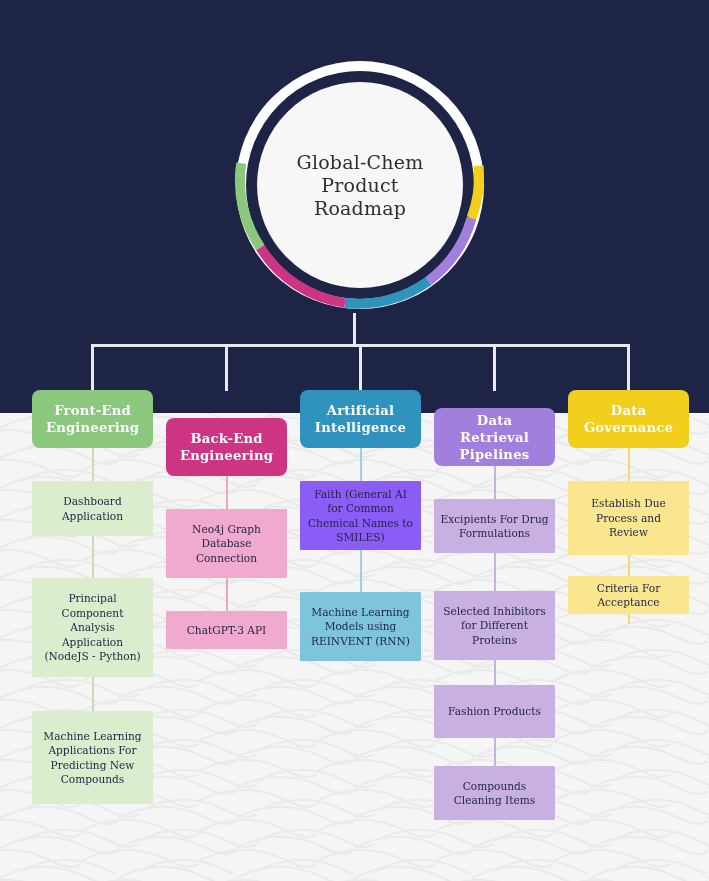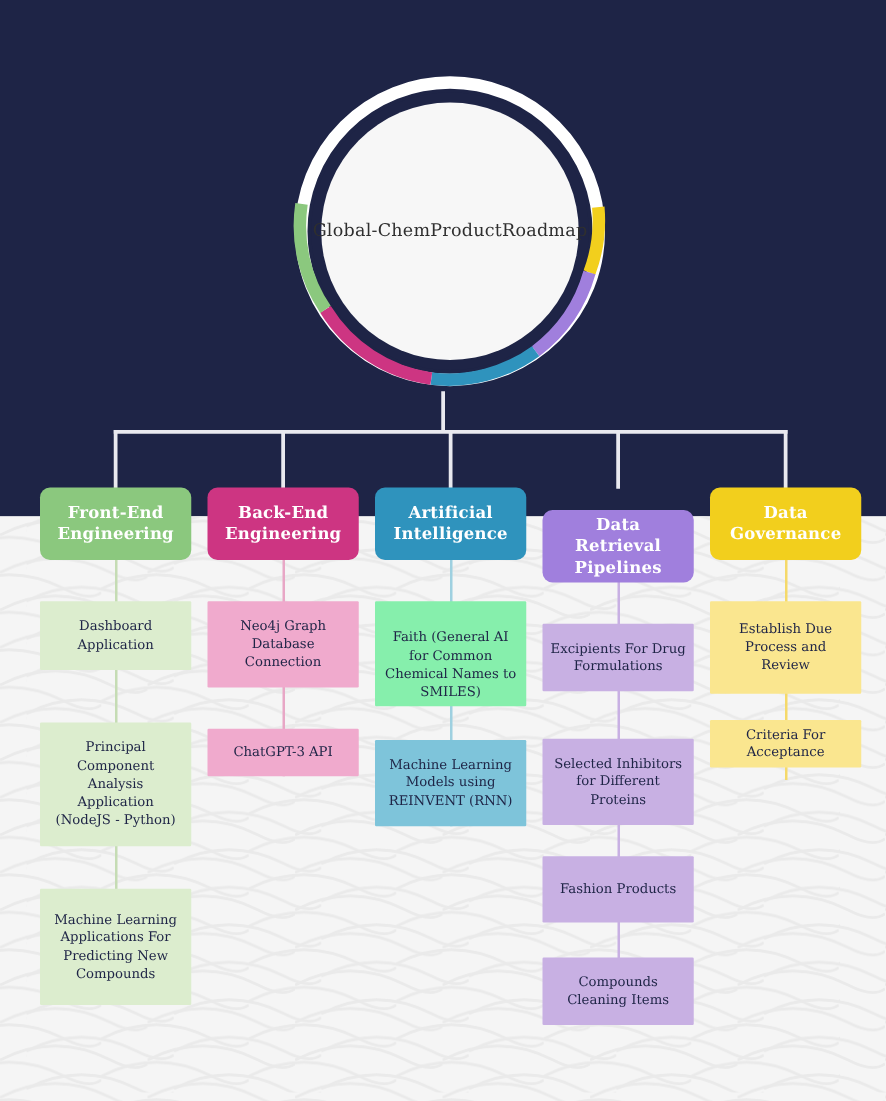--- a/index.html
+++ b/index.html
@@ -51,25 +51,25 @@
     left: 0;
     top: 0;
   }
   #hub-label {
     position: absolute;
     left: 0;
     top: 0;
     width: 256px;
     height: 256px;
     display: flex;
-    flex-direction: row;
+    flex-direction: column;
     align-items: center;
     justify-content: center;
     color: #2f2f2f;
-    font-size: 14px;
+    font-size: 19px;
     line-height: 23px;
     text-align: center;
     letter-spacing: 0.2px;
   }
   #hub-label .ln { display: block; }
   .conn-stub-top {
     position: absolute;
     left: 353px;
     top: 313px;
     width: 3px;
@@ -224,40 +224,40 @@
             <div>
               <span class="txt">Machine Learning</span>
               <span class="txt">Applications For</span>
               <span class="txt">Predicting New</span>
               <span class="txt">Compounds</span>
             </div>
           </div>
         </div>
       </div>
       <div class="column" style="left: 166px;">
-        <div class="col-header" style="background: rgb(205, 53, 130);">Back-End Engineering</div>
+        <div class="col-header" style="background: rgb(205, 53, 130); margin-top: 28px;">Back-End Engineering</div>
         <div class="cards">
           <div class="card" style="background: rgb(240, 170, 205); top: 33px; height: 69px;">
             <div>
               <span class="txt">Neo4j Graph</span>
               <span class="txt">Database</span>
               <span class="txt">Connection</span>
             </div>
           </div>
           <div class="card" style="background: rgb(240, 170, 205); top: 135px; height: 38px;">
             <div>
               <span class="txt">ChatGPT-3 API</span>
             </div>
           </div>
         </div>
       </div>
       <div class="column" style="left: 300px;">
         <div class="col-header" style="background: rgb(47, 147, 189);">Artificial Intelligence</div>
         <div class="cards">
-          <div class="card" style="background: #86efac; top: 33px; height: 84px; align-items: flex-end;">
+          <div class="card" style="background: #8b5cf6; top: 33px; height: 69px;">
             <div>
               <span class="txt">Faith (General AI</span>
               <span class="txt">for Common</span>
               <span class="txt">Chemical Names to</span>
               <span class="txt">SMILES)</span>
             </div>
           </div>
           <div class="card" style="background: rgb(126, 196, 218); top: 144px; height: 69px;">
             <div>
               <span class="txt">Machine Learning</span>

